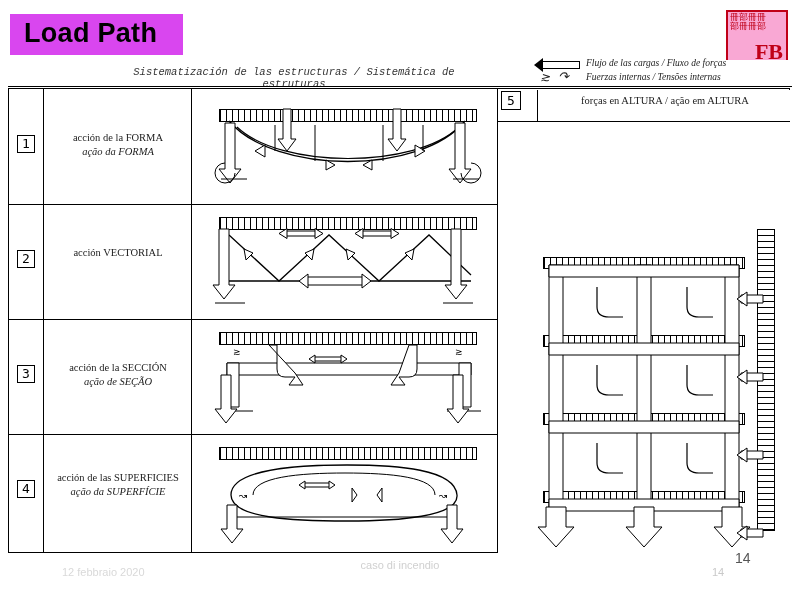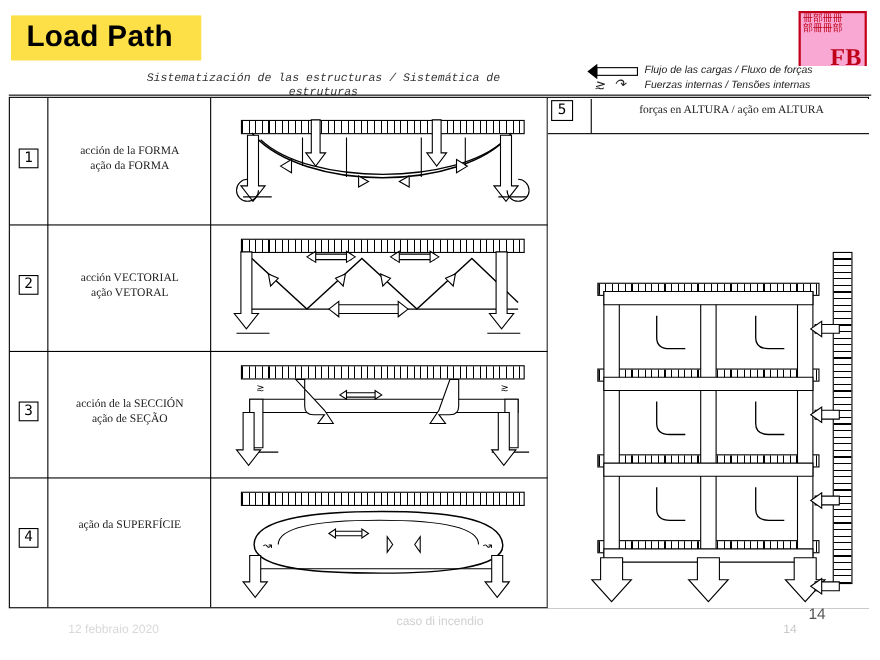--- a/index.html
+++ b/index.html
@@ -6,21 +6,21 @@
   body{
     width:800px;height:600px;
     background:#ffffff;
     font-family:"Liberation Sans",sans-serif;
     overflow:hidden;
     position:relative;
   }
   
   .title-box{
     position:absolute;left:10px;top:14px;
-    background:#fde047;
+    background:#d946ef;
     padding:6px 26px 8px 14px;
   }
   .title-box .title-text{
     font-size:27px;font-weight:bold;color:#000;
     letter-spacing:.3px;line-height:1;
   }
   
   .logo{
     position:absolute;right:12px;top:10px;
     width:58px;height:54px;
@@ -50,21 +50,21 @@
     position:absolute;left:96px;top:6px;width:380px;
     text-align:center;font-size:10.5px;color:#333;
     font-family:Liberation Mono, monospace;font-style:italic;
   }
   .head-rule{
     position:absolute;left:0px;top:26px;width:784px;height:1px;background:#000;
   }
   
   .legend{
     position:absolute;right:4px;top:-4px;width:250px;font-size:9.5px;color:#222;
-    font-family:Liberation Sans, sans-serif;font-style:italic;
+    font-family:Liberation Serif, serif;font-style:italic;
   }
   .legend .row{display:flex;align-items:center;height:14px;}
   .legend .row .ico{width:44px;height:13px;position:relative;margin-right:4px;}
   .legend .lbl{white-space:nowrap;}
   
   .arrow-left{
     position:absolute;left:4px;top:4px;width:36px;height:6px;
     background:#fff;border:1px solid #000;
   }
   .arrow-left:before{
@@ -85,21 +85,21 @@
     position:absolute;left:0;width:34px;text-align:center;
   }
   .numbox{
     display:inline-block;border:1px solid #000;padding:1px 4px;
     font-family:"DejaVu Sans Mono",monospace;font-size:13px;line-height:14px;
   }
   .rowlabel{
     position:absolute;left:36px;width:146px;text-align:center;
     font-family:"Liberation Serif",serif;font-size:10.5px;color:#222;line-height:14px;
   }
-  .rowlabel .it{text-align:center;}
+  .rowlabel .it{font-style:italic;text-align:center;}
   
   .rhead-box{
     position:absolute;left:492px;top:2px;width:36px;height:26px;
   }
   .rhead-num{
     display:inline-block;border:1px solid #000;padding:1px 5px;
     font-family:"DejaVu Sans Mono",monospace;font-size:13px;
   }
   .rhead-cap{
     position:absolute;left:534px;top:6px;width:244px;text-align:center;
@@ -180,35 +180,35 @@
     <div class="rowlabel" style="top:42px;">
       <div>acción de la FORMA</div>
       <div class="it">ação da FORMA</div>
     </div>
 
     <div class="numcell" style="top:160px;">
       <span class="numbox">2</span>
     </div>
     <div class="rowlabel" style="top:157px;">
       <div>acción VECTORIAL</div>
-      <div class="it">ação VETORAL</div>
     </div>
 
     <div class="numcell" style="top:275px;">
       <span class="numbox">3</span>
     </div>
     <div class="rowlabel" style="top:272px;">
       <div>acción de la SECCIÓN</div>
       <div class="it">ação de SEÇÃO</div>
     </div>
 
     <div class="numcell" style="top:390px;">
       <span class="numbox">4</span>
     </div>
     <div class="rowlabel" style="top:382px;">
+      <div>acción de las SUPERFICIES</div>
       <div class="it">ação da SUPERFÍCIE</div>
     </div>
 
     <div class="rhead-box">
       <span class="rhead-num">5</span>
     </div>
     <div class="rhead-cap">forças en ALTURA / ação em ALTURA</div>
     <div class="hline" style="left:489px;top:32px;width:292px;"></div>
     <div class="vline" style="left:528px;top:1px;height:31px;"></div>
 

